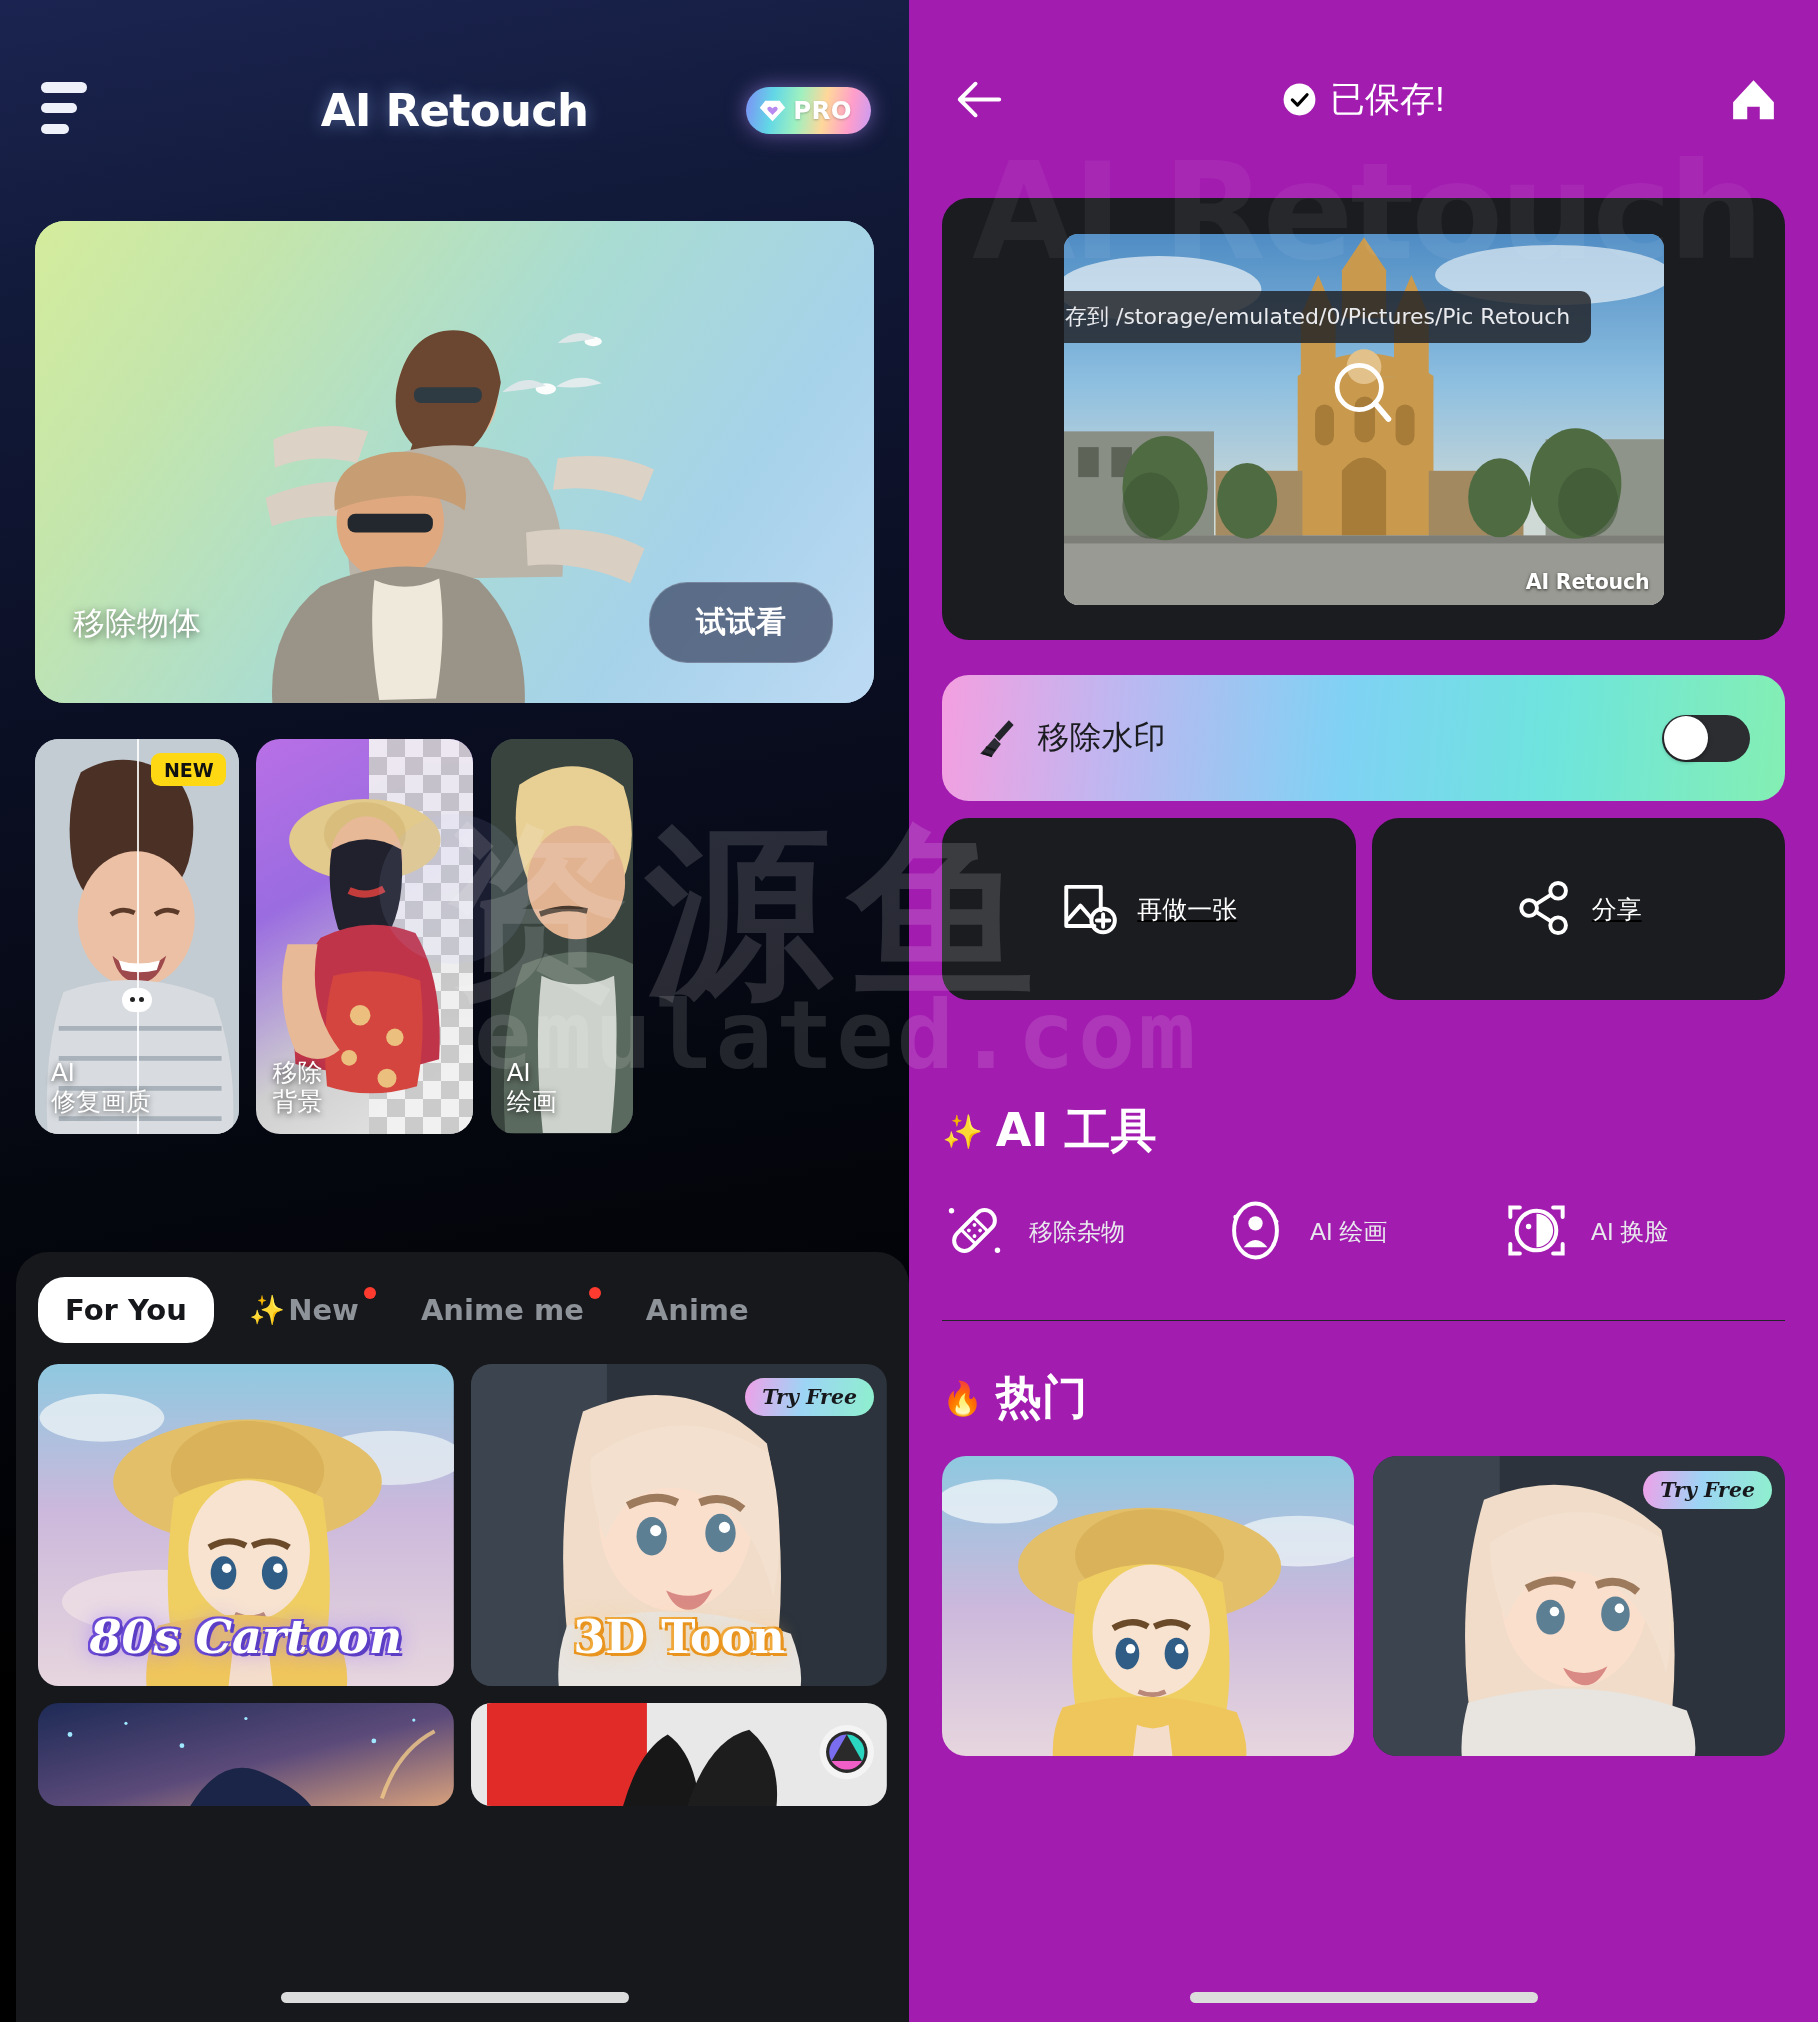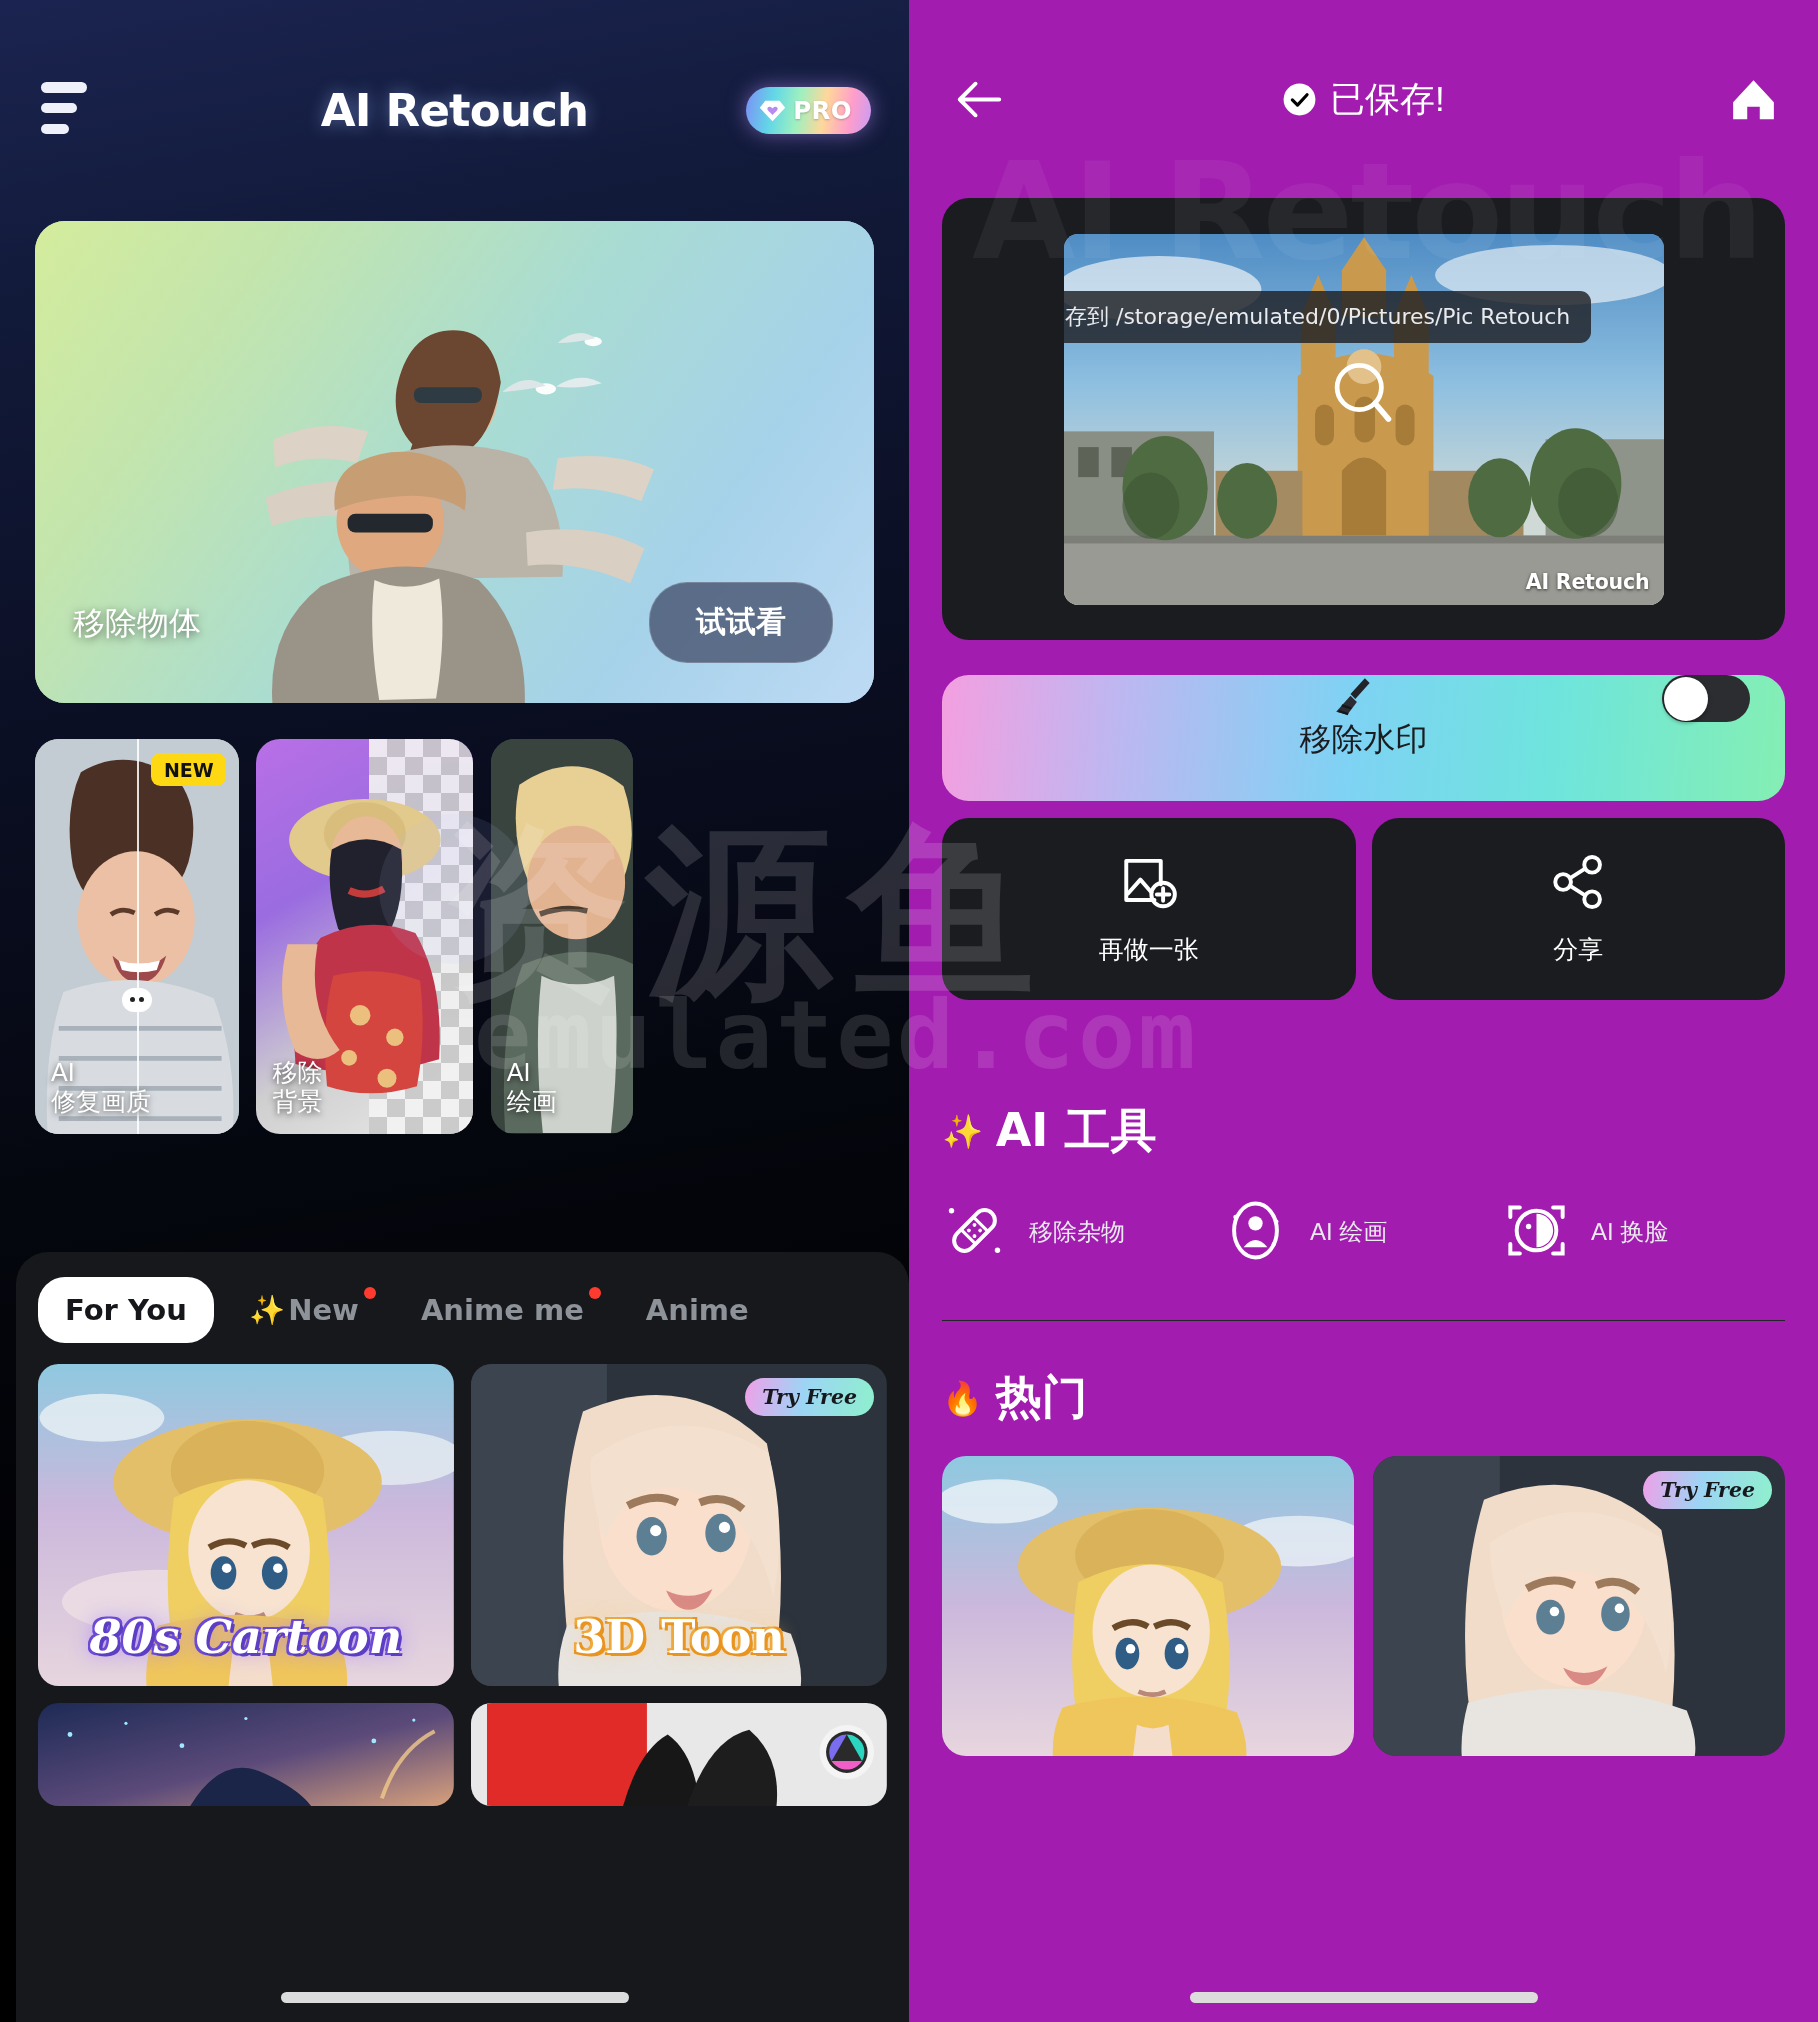--- a/index.html
+++ b/index.html
@@ -126,31 +126,31 @@
                background:rgba(30,32,36,.82); color:#e9eaee; font-size:22px;
                white-space:nowrap; font-family:"DejaVu Sans",sans-serif; }
   .magnifier { position:absolute; left:50%; top:43%; transform:translate(-50%,-50%);
                width:68px; height:68px; cursor:pointer; }
   .img-wm { position:absolute; right:14.2px; bottom:11px; color:#fff; font-size:20.5px;
             font-weight:bold; font-family:"DejaVu Sans",sans-serif;
             text-shadow:0 0.8px 3.2px rgba(0,0,0,.7); letter-spacing:-0.2px; }
 
   .wm-bar { margin:35px 33px 0; height:126px; border-radius:27px; position:relative;
             display:flex; align-items:center; padding:0 35px; cursor:pointer;
-            background:linear-gradient(95deg,#f49fe0 0%,#c0b6f0 20%,#7fd2f4 48%,#6ee4dd 72%,#84efb3 100%);flex-direction:column; }
+            background:linear-gradient(95deg,#f49fe0 0%,#c0b6f0 20%,#7fd2f4 48%,#6ee4dd 72%,#84efb3 100%); }
   .wm-bar .broom { width:43px; height:43px; margin-right:17.4px; }
   .wm-bar .lbl { font-size:32px; color:#1b1c20; font-weight:500; }
   .toggle { position:absolute; right:35px; width:88px; height:47px; border-radius:27px;
             background:#2b2d31; display:flex; align-items:center; }
   .toggle .knob { width:44px; height:44px; border-radius:50%; background:#fff; margin-left:1.6px;
                   box-shadow:0 1.6px 4.7px rgba(0,0,0,.4); }
 
   .act-row { display:flex; gap:16px; margin:17.4px 33px 0; }
   .act { flex:1; height:182px; background:#1b1c20; border-radius:27px; cursor:pointer;
-         display:flex; flex-direction:column; align-items:center; justify-content:center; gap:19px; }
+         display:flex; flex-direction:row; align-items:center; justify-content:center; gap:19px;text-decoration:underline; }
   .act .lbl { font-size:25px; color:#fff; }
 
   .sec-head { display:flex; align-items:center; gap:12.6px; margin:73px 33px 0;
               padding-top:27px; }
   .sec-head.bordered { border-top:1.6px solid #232429; margin-top:54px; padding-top:46px; }
   .sec-head .em { font-size:33px; }
   .sec-head .txt { font-size:46px; color:#fff; font-weight:bold;
                    font-family:"DejaVu Sans",sans-serif; }
 
   .tools { display:flex; margin:36px 33px 0; }

